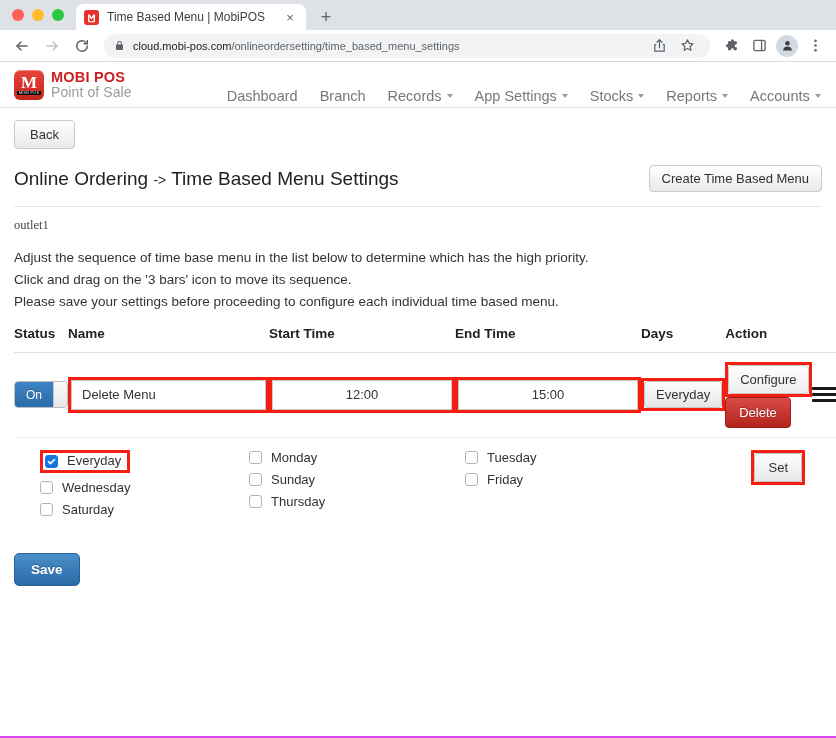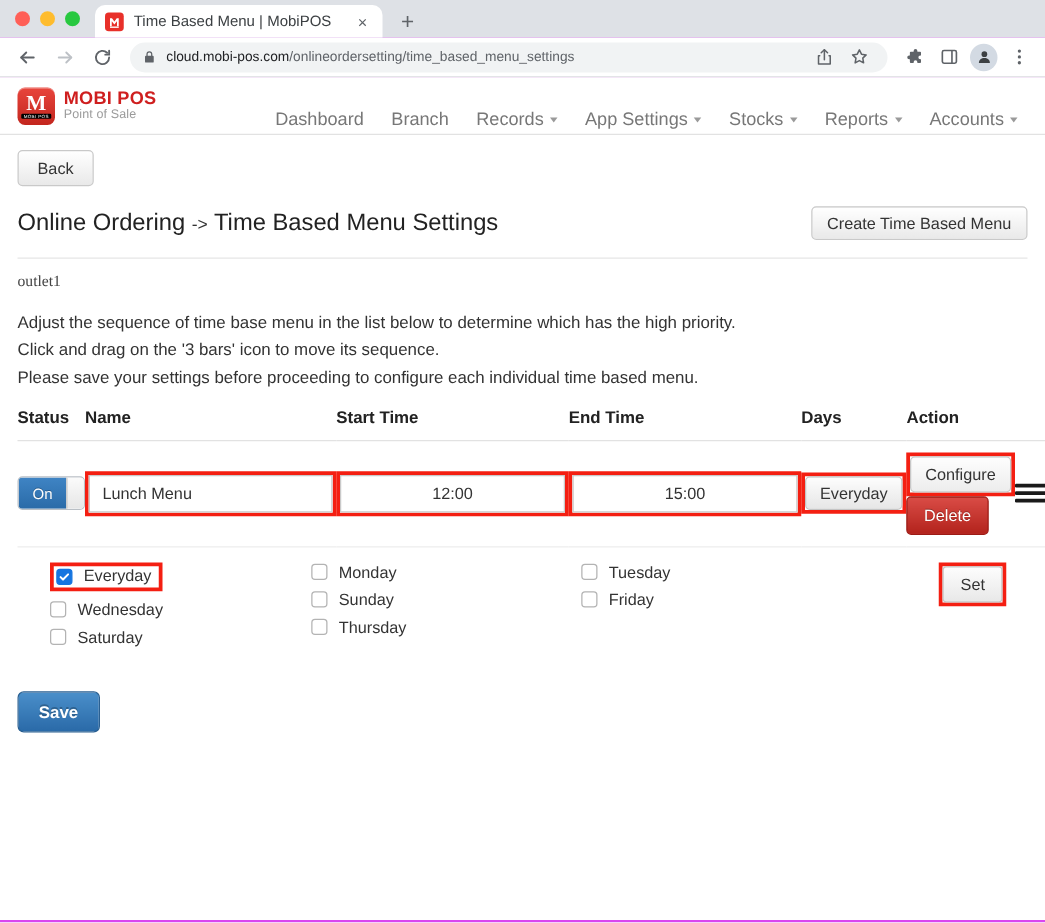--- a/index.html
+++ b/index.html
@@ -142,21 +142,21 @@
   .brand-mark .m {
     font-size: 17px; font-weight: bold; line-height: 15px;
     font-family:"Liberation Serif", serif;
   }
   .brand-mark .sub {
     font-size: 3.6px; letter-spacing: .3px; background:#000; color:#fff;
     padding: 0 2px; border-radius:1px; margin-top:1px;
   }
   .brand-text { line-height: 1.05; }
   .brand-name { color:#cf1f1f; font-size: 14.5px; font-weight: bold; letter-spacing: .2px; }
-  .brand-tag { color:#9b9b9b; font-size: 10px; letter-spacing: .1px; }
+  .brand-tag { color:#9b9b9b; font-size: 14px; letter-spacing: .1px; }
 
   .nav-links { display:flex; align-items:center; gap: 0; margin-left: 84px; }
   .nav-link {
     font-size: 14.5px;
     color: #777777;
     padding: 6px 11px;
     display:flex; align-items:center; gap:5px;
     white-space: nowrap;
     margin-top: 22px;
   }
@@ -524,21 +524,21 @@
         <tbody>
           <tr>
             <td class="col-status">
               <div class="toggle">
                 <span class="on">On</span>
                 <span class="knob"></span>
               </div>
             </td>
             <td class="col-name">
               <span class="hl-box">
-                <span class="field name">Lunch Menu</span>
+                <span class="field name">Delete Menu</span>
               </span>
             </td>
             <td class="col-start">
               <span class="hl-box">
                 <span class="field time">12:00</span>
               </span>
             </td>
             <td class="col-end">
               <span class="hl-box">
                 <span class="field time">15:00</span>

